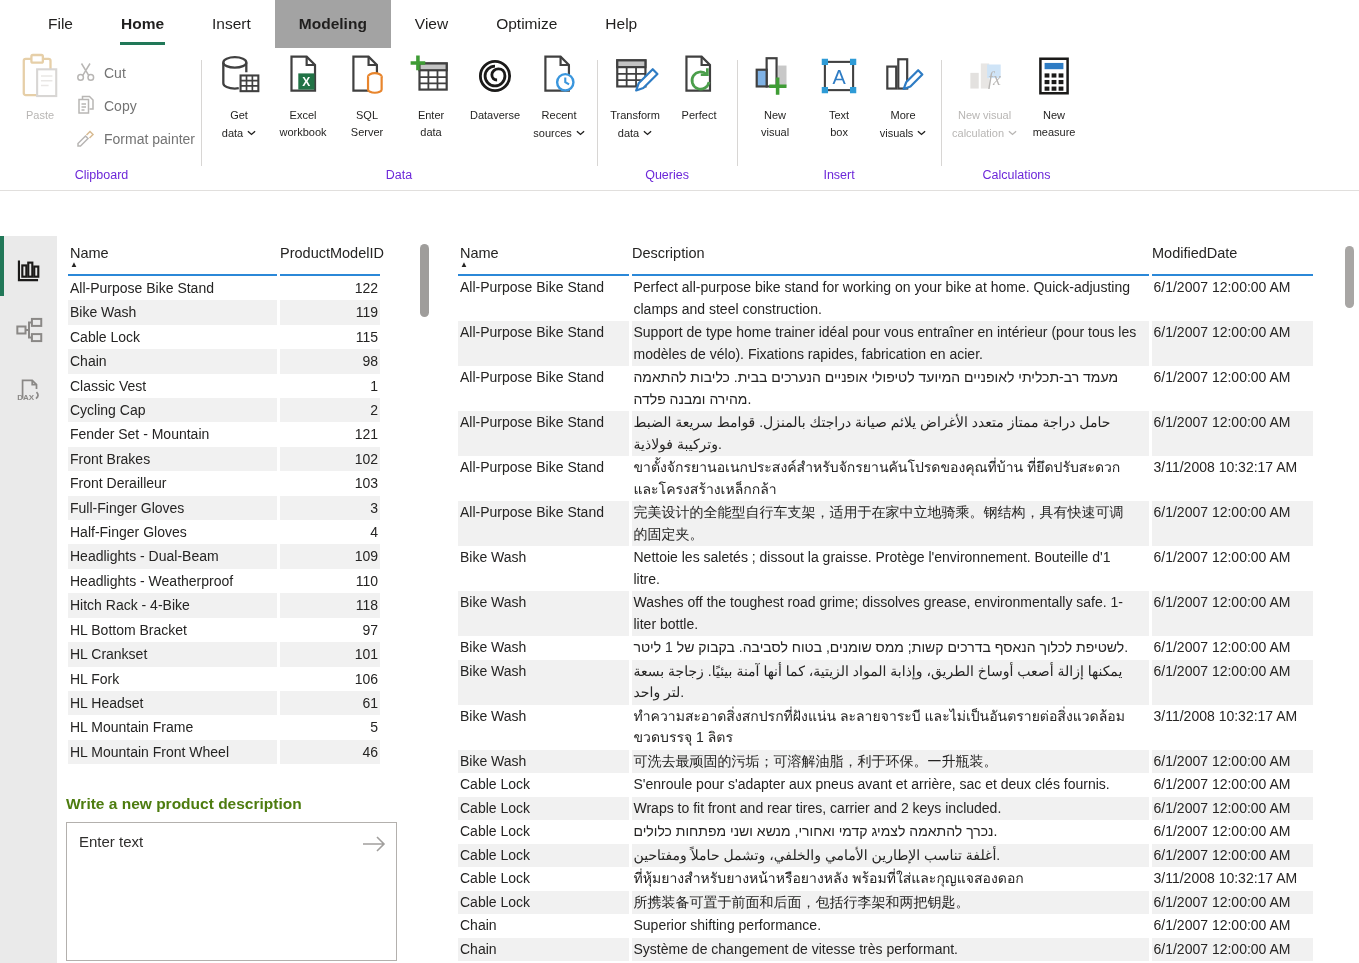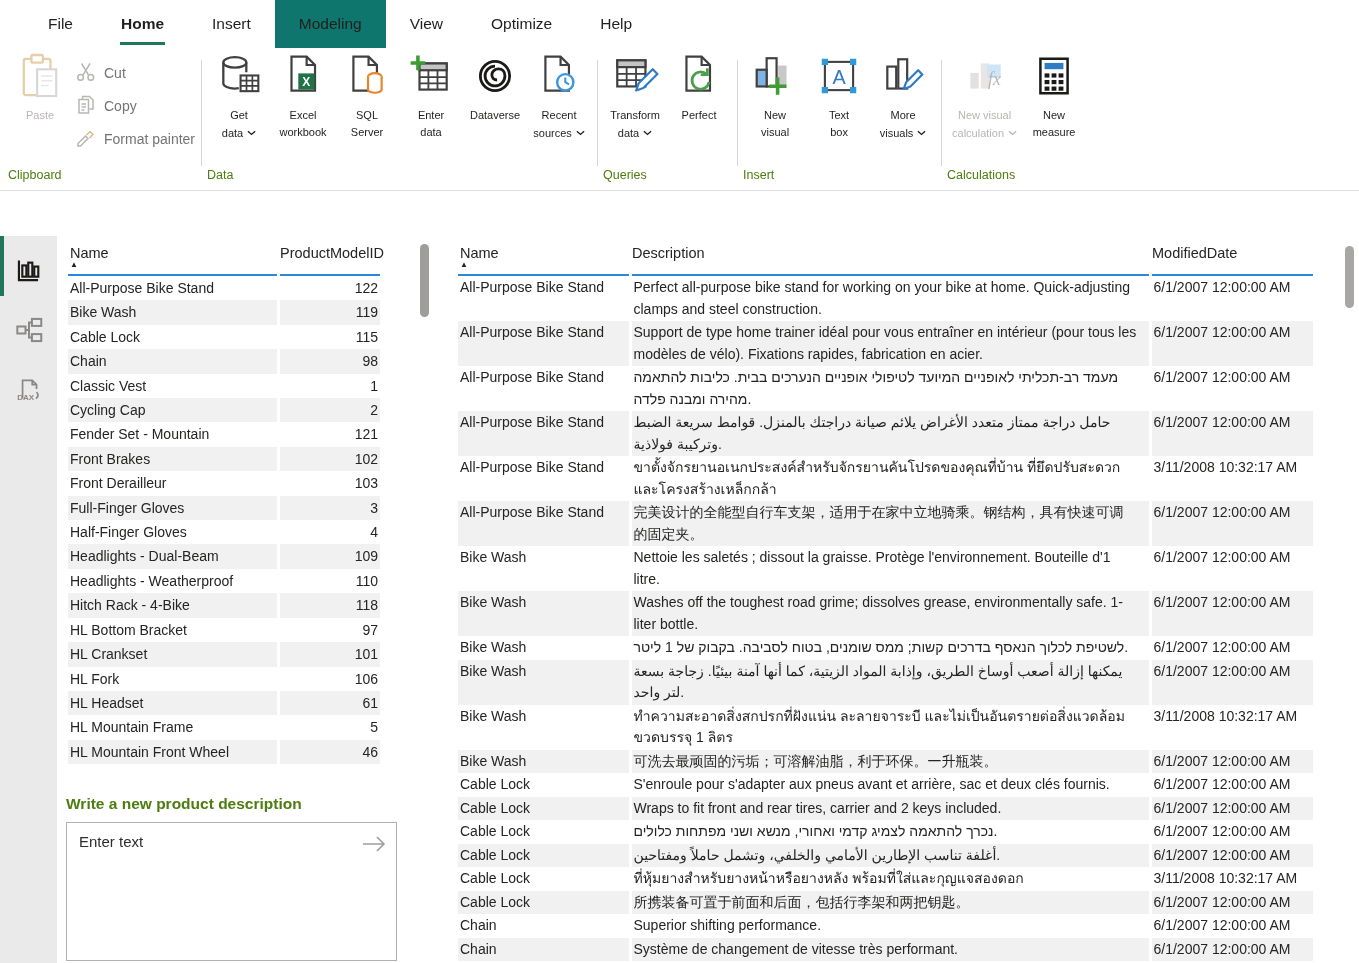--- a/index.html
+++ b/index.html
@@ -10,27 +10,27 @@
     color:#252423; background:#fff;
   }
   .app { width:1359px; height:963px; display:flex; flex-direction:column;gap:45px; }
 
   
   .ribbon { height:191px; background:#fff; border-bottom:1px solid #e1dfdd; flex:none; }
   .tabs { display:flex; align-items:stretch; height:48px; padding-left:24px; font-size:15.5px; }
   .tab { display:flex; align-items:center; padding:0 24px; position:relative; cursor:pointer; color:#201f1e; white-space:nowrap; }
   .tab.active { font-weight:700; }
   .tab.active::after { content:''; position:absolute; left:23px; right:23px; bottom:3px; height:3px; background:#217858; }
-  .tab.hover { background:#0f766e; font-weight:400; }
+  .tab.hover { background:#a3a3a3; font-weight:700; }
 
   .groups { display:flex; height:140px; padding-left:2px; }
   .group { position:relative; display:flex; flex-direction:column; padding:0 6px; }
   .group + .group::before { content:''; position:absolute; left:0; top:12px; bottom:22px; width:1px; background:#d8d6d4; }
   .gitems { flex:1; display:flex; align-items:flex-start; }
-  .glabel { height:22px; font-size:12.5px; color:#4d7c0f; text-align:left; padding-top:2px; }
+  .glabel { height:22px; font-size:12.5px; color:#6d28d9; text-align:center; padding-top:2px; }
 
   .ritem { display:flex; flex-direction:column; align-items:center; padding:6px 5px 0; min-width:64px; cursor:pointer; }
   .ritem .ric { width:48px; height:48px; display:flex; align-items:center; justify-content:center; }
   .ritem .rlb { font-size:11px; line-height:17px; text-align:center; margin-top:5px; color:#201f1e; white-space:nowrap; }
   .ritem.disabled { cursor:default; }
   .ritem.disabled .rlb { color:#b8b6b4; }
   .smallcol { display:flex; flex-direction:column; justify-content:flex-start; padding-top:12px; margin-left:4px; }
   .ritem-small { display:flex; align-items:center; gap:8px; font-size:14px; color:#737373; height:26px; margin-bottom:7px; cursor:default; white-space:nowrap; }
   .chev { margin-left:4px; display:inline-block; vertical-align:1px; }
 

